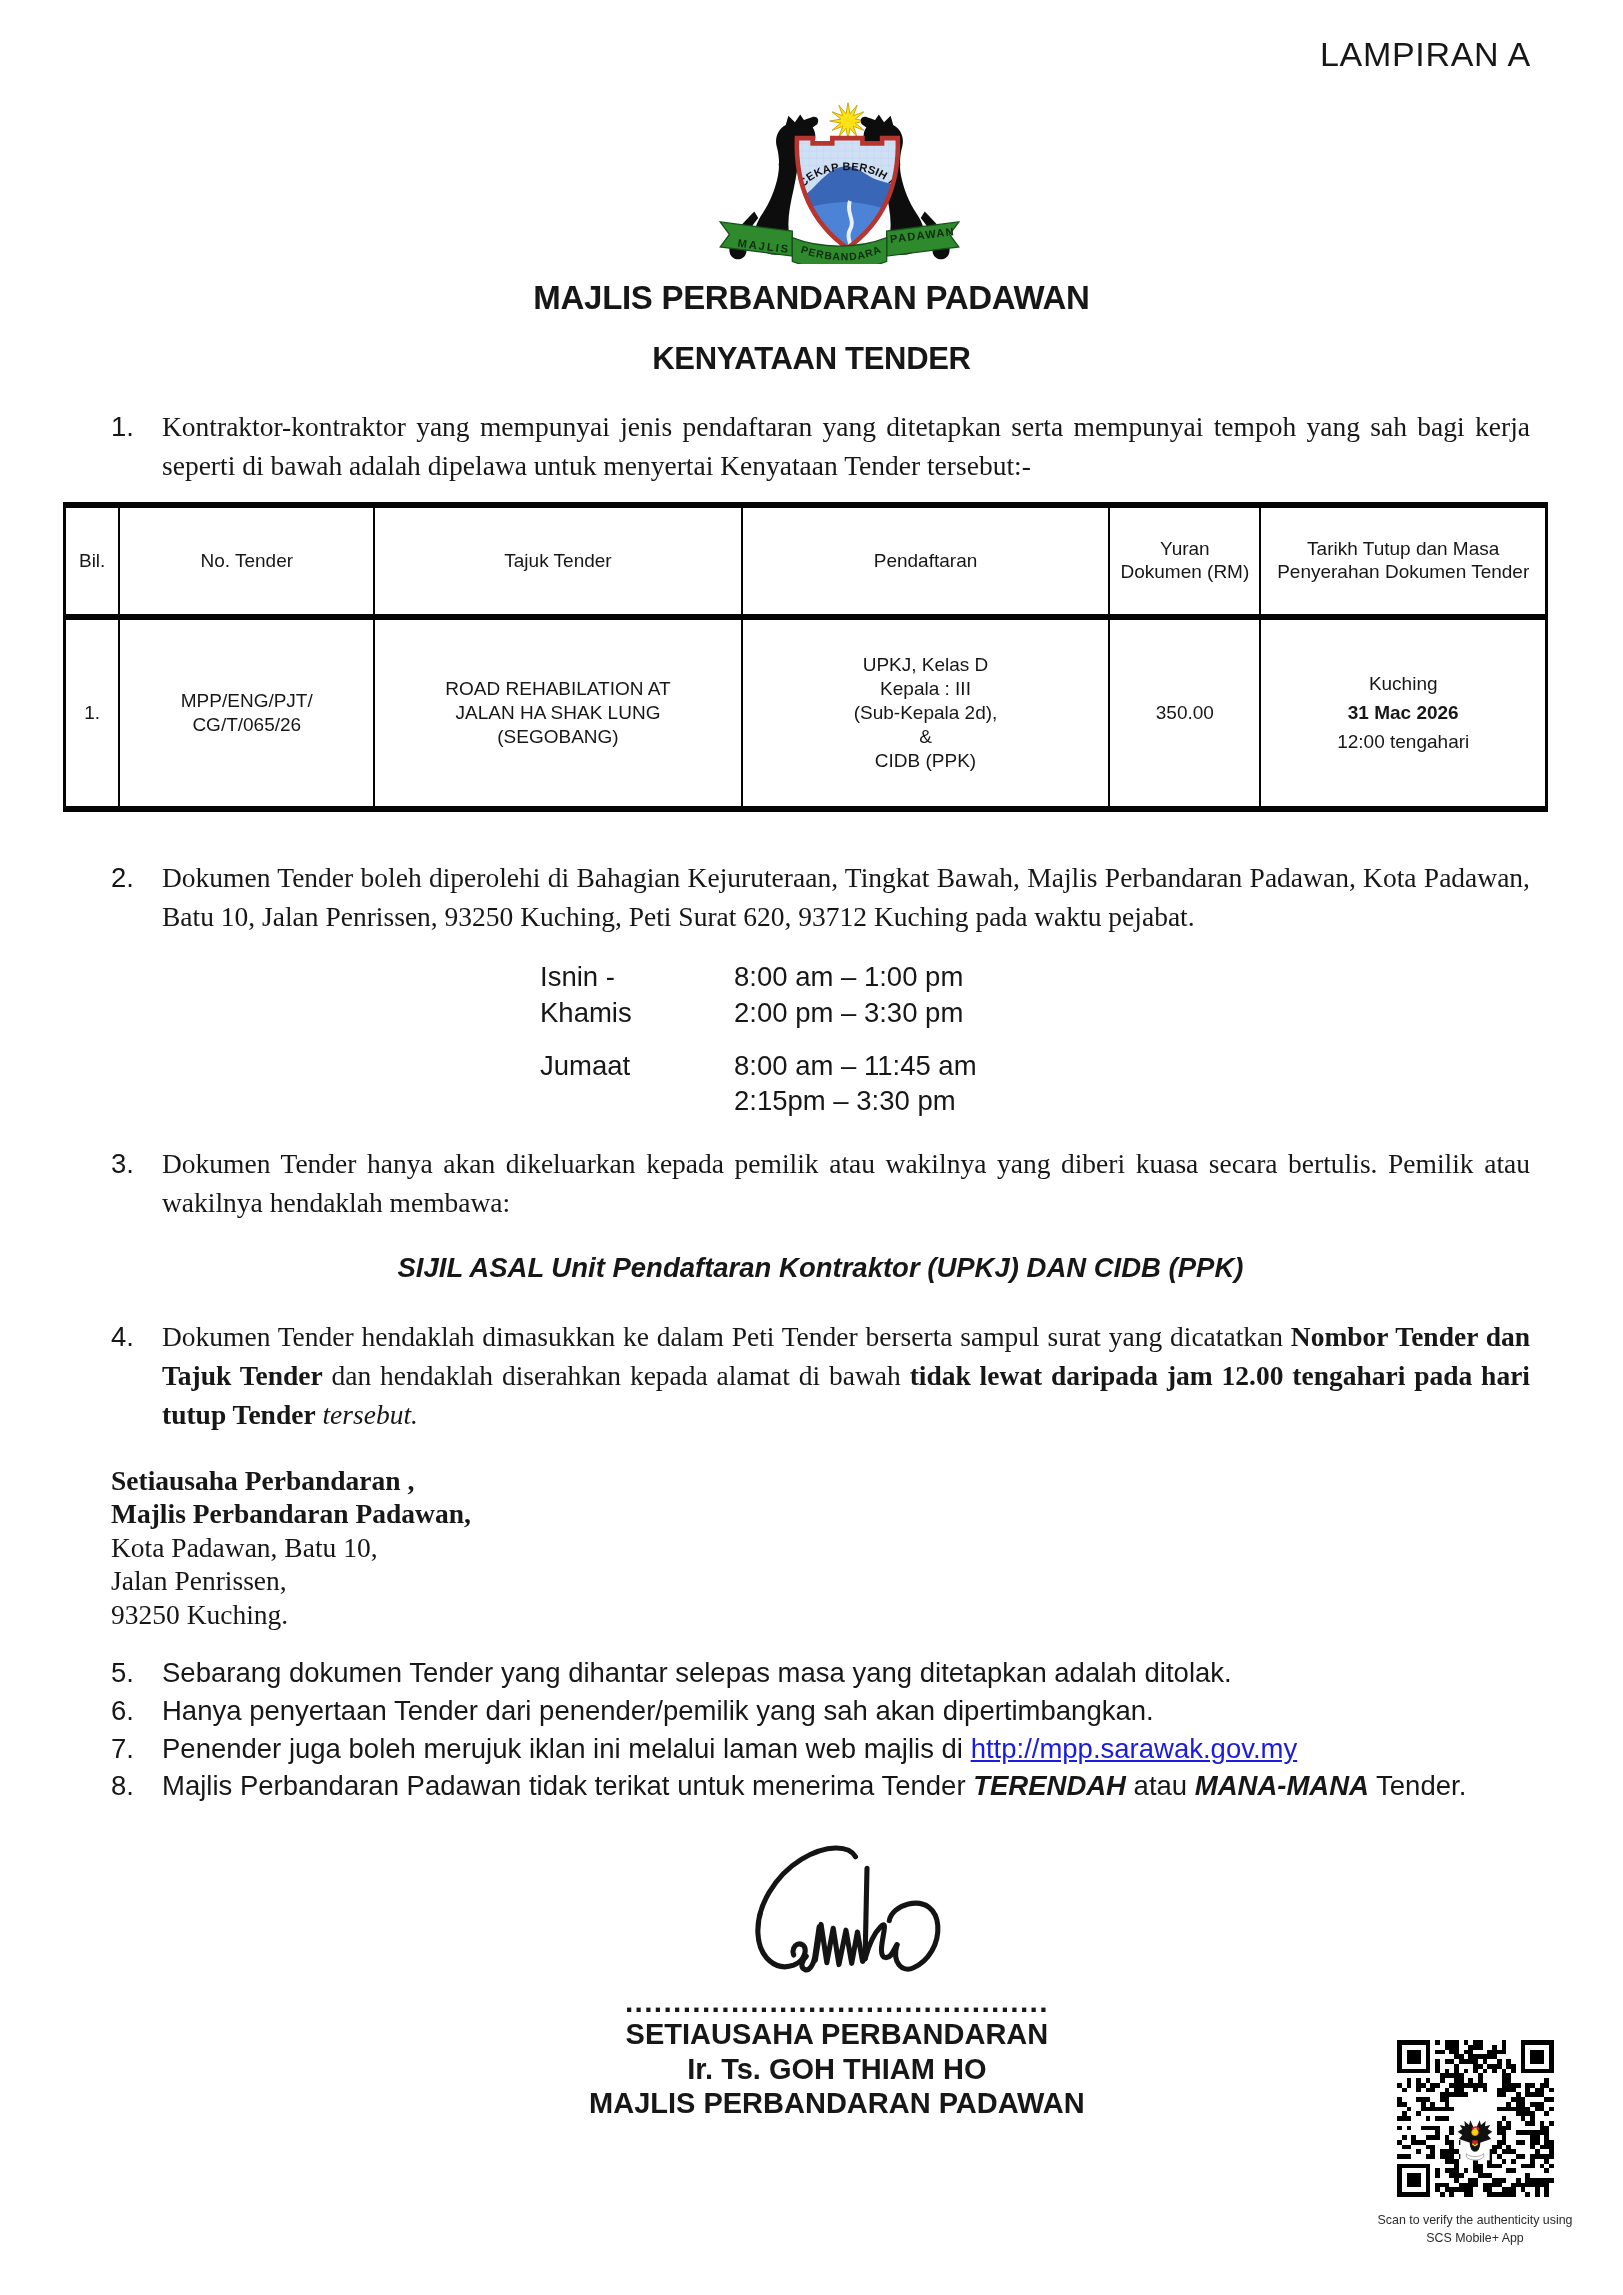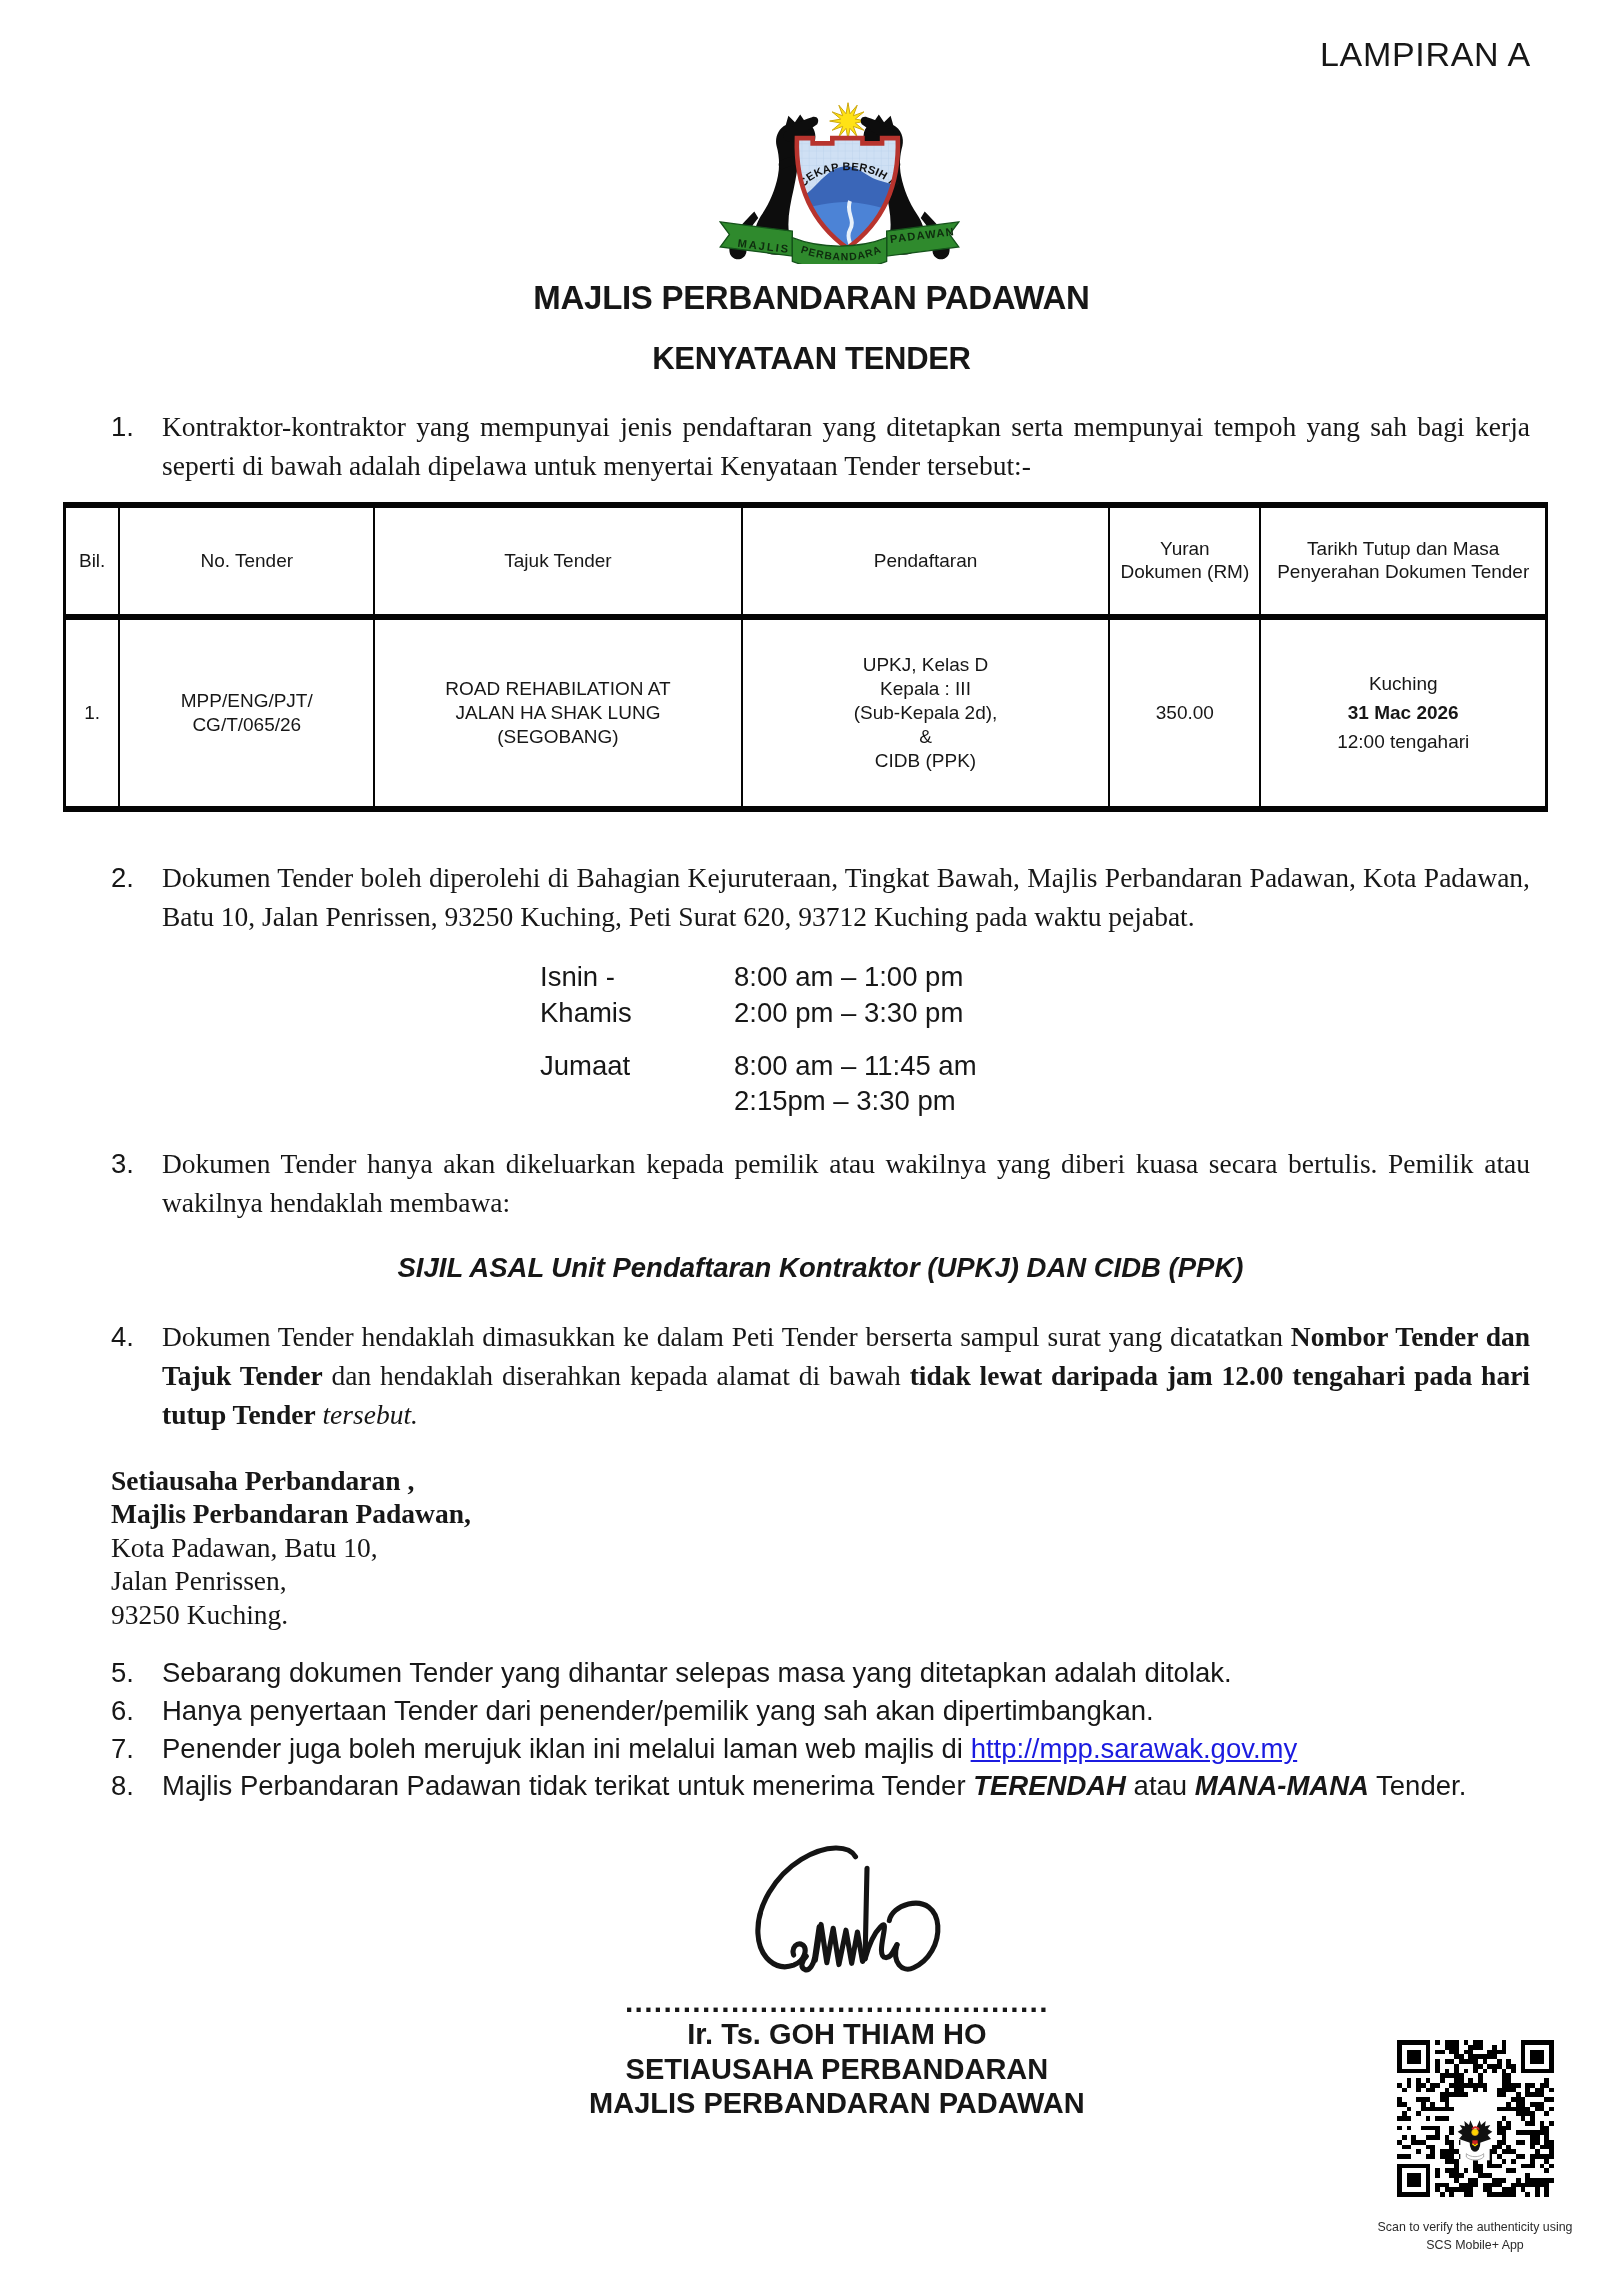--- a/index.html
+++ b/index.html
@@ -48,21 +48,21 @@
   .sig-block{ margin-top:29px; text-align:center; }
   .sig-svg{ display:block; margin:0 auto; position:relative; left:9.8px; }
   .dots{ margin-top:-3.9px; font-weight:bold; font-size:30px; letter-spacing:1.3px; line-height:1; position:relative; left:16.4px;}
   .sname{ font-weight:bold; font-size:29px; line-height:1.18; position:relative; left:16.4px; }
   .sname:first-of-type{ margin-top:6.5px; }
 
   .qr{ position:absolute; left:1364px; top:2040px; width:222px; text-align:center; }
   .qr .qr-svg{ display:block; margin:0 auto; background:#fff; }
   .qr .crest{ position:absolute; left:50%; top:79px; transform:translateX(-50%); }
   .qr-cap{ margin-top:1.3px; font-size:12.4px; line-height:1.35; color:#2b2b2b; }
-  .qr-cap:first-of-type{ margin-top:22px; }
+  .qr-cap:first-of-type{ margin-top:15px; }
 </style>
 </head>
 <body>
 
 <div class="page">
 
   <div class="lampiran">LAMPIRAN A</div>
 
   <div class="logo-wrap">
     <svg width="249" height="164" viewBox="0 0 380 250">
@@ -206,22 +206,22 @@
     <div class="sig-block">
       <svg class="sig-svg" width="236" height="160" viewBox="0 0 370 250" fill="none" stroke="#141414" stroke-width="8" stroke-linecap="round" stroke-linejoin="round">
         <path d="M225,40 C215,22 180,20 140,44 C98,70 70,118 72,160 C74,198 100,220 128,210 C146,203 150,184 142,178 C134,173 124,182 128,194"></path>
         <path d="M148,196 C140,204 138,214 146,217 C153,219 159,209 161,198 L168,150"></path>
         <path d="M162,202 L171,146 L180,206 L190,152 L199,209 L210,155 L219,207 L228,158 L236,204"></path>
         <path d="M243,58 L240,200"></path>
         <path d="M240,200 C246,178 252,162 264,150 C282,132 254,196 272,198 C282,199 284,186 290,178"></path>
         <path d="M290,178 C282,206 298,222 316,214 C340,203 356,176 354,148 C352,122 334,108 308,114 C292,118 280,128 278,140"></path>
       </svg>
       <div class="dots">............................................</div>
+      <div class="sname">SETIAUSAHA PERBANDARAN</div>
       <div class="sname">Ir. Ts. GOH THIAM HO</div>
-      <div class="sname">SETIAUSAHA PERBANDARAN</div>
       <div class="sname">MAJLIS PERBANDARAN PADAWAN</div>
     </div>
 
   </div>
 
   <div class="qr" aria-label="SCS Mobile+ App">
     <svg id="qr-svg" class="qr-svg" width="157" height="157" viewBox="0 0 33 33" fill="#000" shape-rendering="crispEdges">
         <rect x="8" y="0" width="1" height="1"></rect>
         <rect x="10" y="0" width="1" height="1"></rect>
         <rect x="11" y="0" width="1" height="1"></rect>

